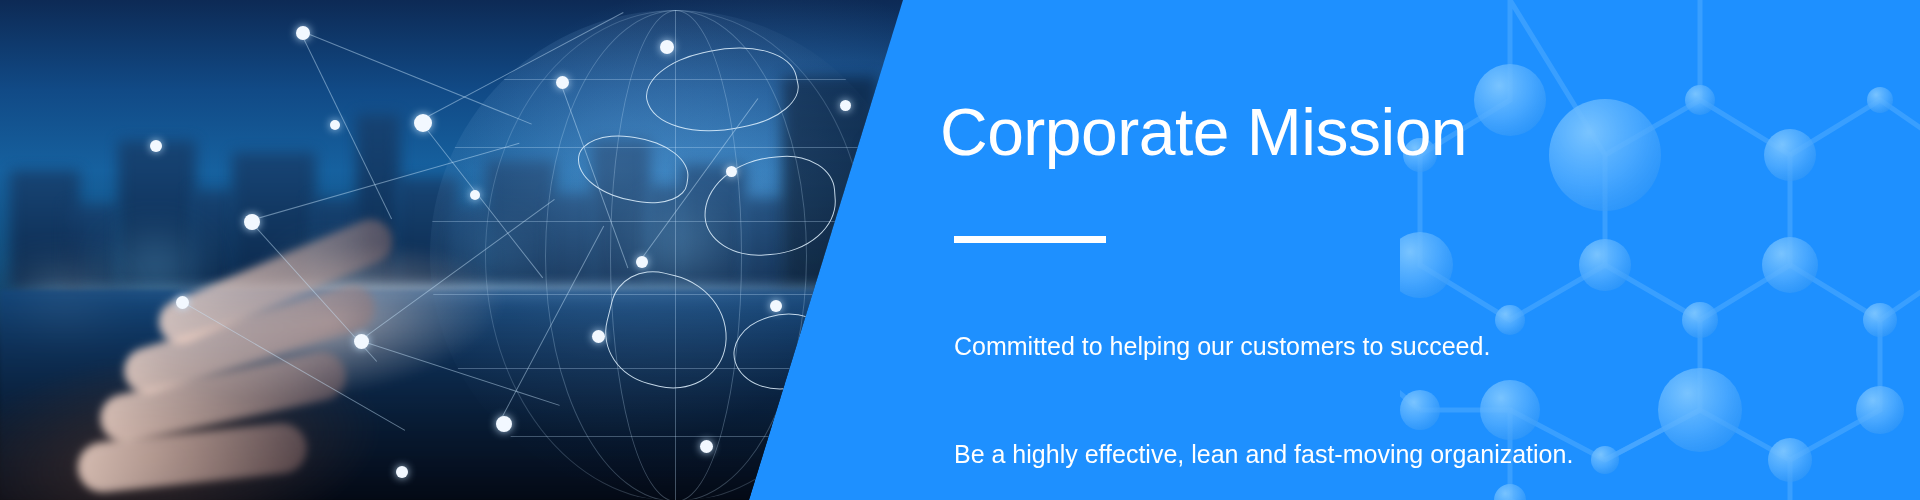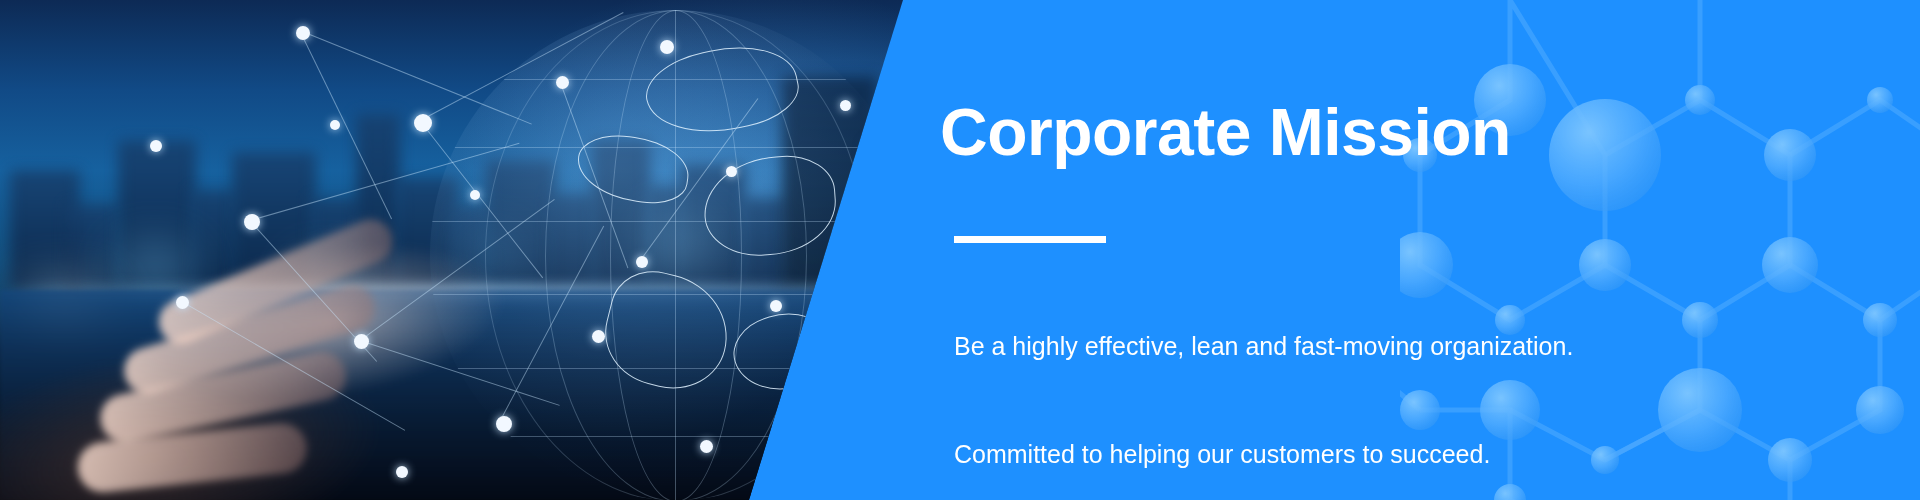--- a/index.html
+++ b/index.html
@@ -81,21 +81,21 @@
   .content{
     position:absolute;
     left:940px; top:0;
     width:820px; height:500px;
   }
   .title{
     position:absolute; left:0; top:98px;
     margin:0;
     font-family:"Liberation Sans",sans-serif;
     font-size:66px;
-    font-weight:700;
+    font-weight:400;
     line-height:1.05;
     color:#ffffff;
     letter-spacing:-0.5px;
     white-space:nowrap;
   }
   .rule{
     position:absolute; left:14px; top:236px;
     width:152px; height:7px;
     background:#ffffff;
   }
@@ -255,20 +255,20 @@
       </g>
     </svg>
   </div>
 
   <div class="content">
     <h1 class="title">Corporate Mission</h1>
 
     <div class="rule"></div>
 
     <div class="body">
+      <span class="line">Committed to helping our customers to succeed.</span>
       <span class="line">Be a highly effective, lean and fast-moving organization.</span>
-      <span class="line">Committed to helping our customers to succeed.</span>
       
       
     </div>
   </div>
 
 </div>
 
 </body></html>

